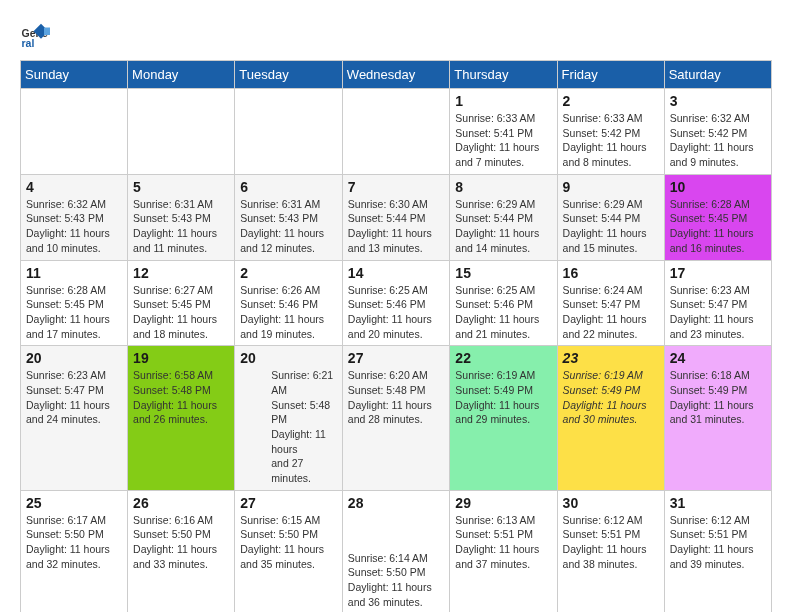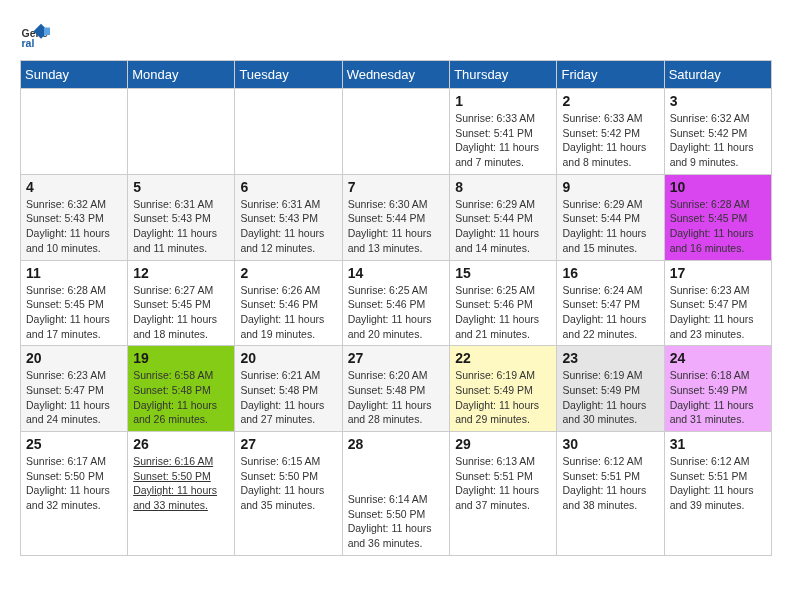--- a/index.html
+++ b/index.html
@@ -264,40 +264,40 @@
         </td>
         <td style="background: #84cc16;">
           <span class="day-number">19</span>
           <div class="day-info" style="white-space: pre-line;">Sunrise: 6:58 AM
 Sunset: 5:48 PM
 Daylight: 11 hours
 and 26 minutes.</div>
         </td>
         <td style="background: rgb(245, 245, 245);">
           <span class="day-number">20</span>
-          <div class="day-info" style="white-space: pre-line;">Sunrise: 6:21 AM
+          <div class="day-info" style="white-space: pre-line; margin-left: 31px;">Sunrise: 6:21 AM
 Sunset: 5:48 PM
 Daylight: 11 hours
 and 27 minutes.</div>
         </td>
         <td style="background: rgb(245, 245, 245);">
           <span class="day-number">27</span>
           <div class="day-info" style="white-space: pre-line;">Sunrise: 6:20 AM
 Sunset: 5:48 PM
 Daylight: 11 hours
 and 28 minutes.</div>
         </td>
-        <td style="background: #fef9c3;">
+        <td style="background: #86efac;">
           <span class="day-number">22</span>
           <div class="day-info" style="white-space: pre-line;">Sunrise: 6:19 AM
 Sunset: 5:49 PM
 Daylight: 11 hours
 and 29 minutes.</div>
         </td>
-        <td style="background: #e5e5e5;">
+        <td style="background: #fde047; font-style: italic;">
           <span class="day-number">23</span>
           <div class="day-info" style="white-space: pre-line;">Sunrise: 6:19 AM
 Sunset: 5:49 PM
 Daylight: 11 hours
 and 30 minutes.</div>
         </td>
         <td style="background: #f0abfc;">
           <span class="day-number">24</span>
           <div class="day-info" style="white-space: pre-line;">Sunrise: 6:18 AM
 Sunset: 5:49 PM
@@ -308,21 +308,21 @@
       <tr>
         <td>
           <span class="day-number">25</span>
           <div class="day-info" style="white-space: pre-line;">Sunrise: 6:17 AM
 Sunset: 5:50 PM
 Daylight: 11 hours
 and 32 minutes.</div>
         </td>
         <td>
           <span class="day-number">26</span>
-          <div class="day-info" style="white-space: pre-line; text-decoration: underline;">Sunrise: 6:16 AM
+          <div class="day-info" style="white-space: pre-line;">Sunrise: 6:16 AM
 Sunset: 5:50 PM
 Daylight: 11 hours
 and 33 minutes.</div>
         </td>
         <td>
           <span class="day-number">27</span>
           <div class="day-info" style="white-space: pre-line;">Sunrise: 6:15 AM
 Sunset: 5:50 PM
 Daylight: 11 hours
 and 35 minutes.</div>

